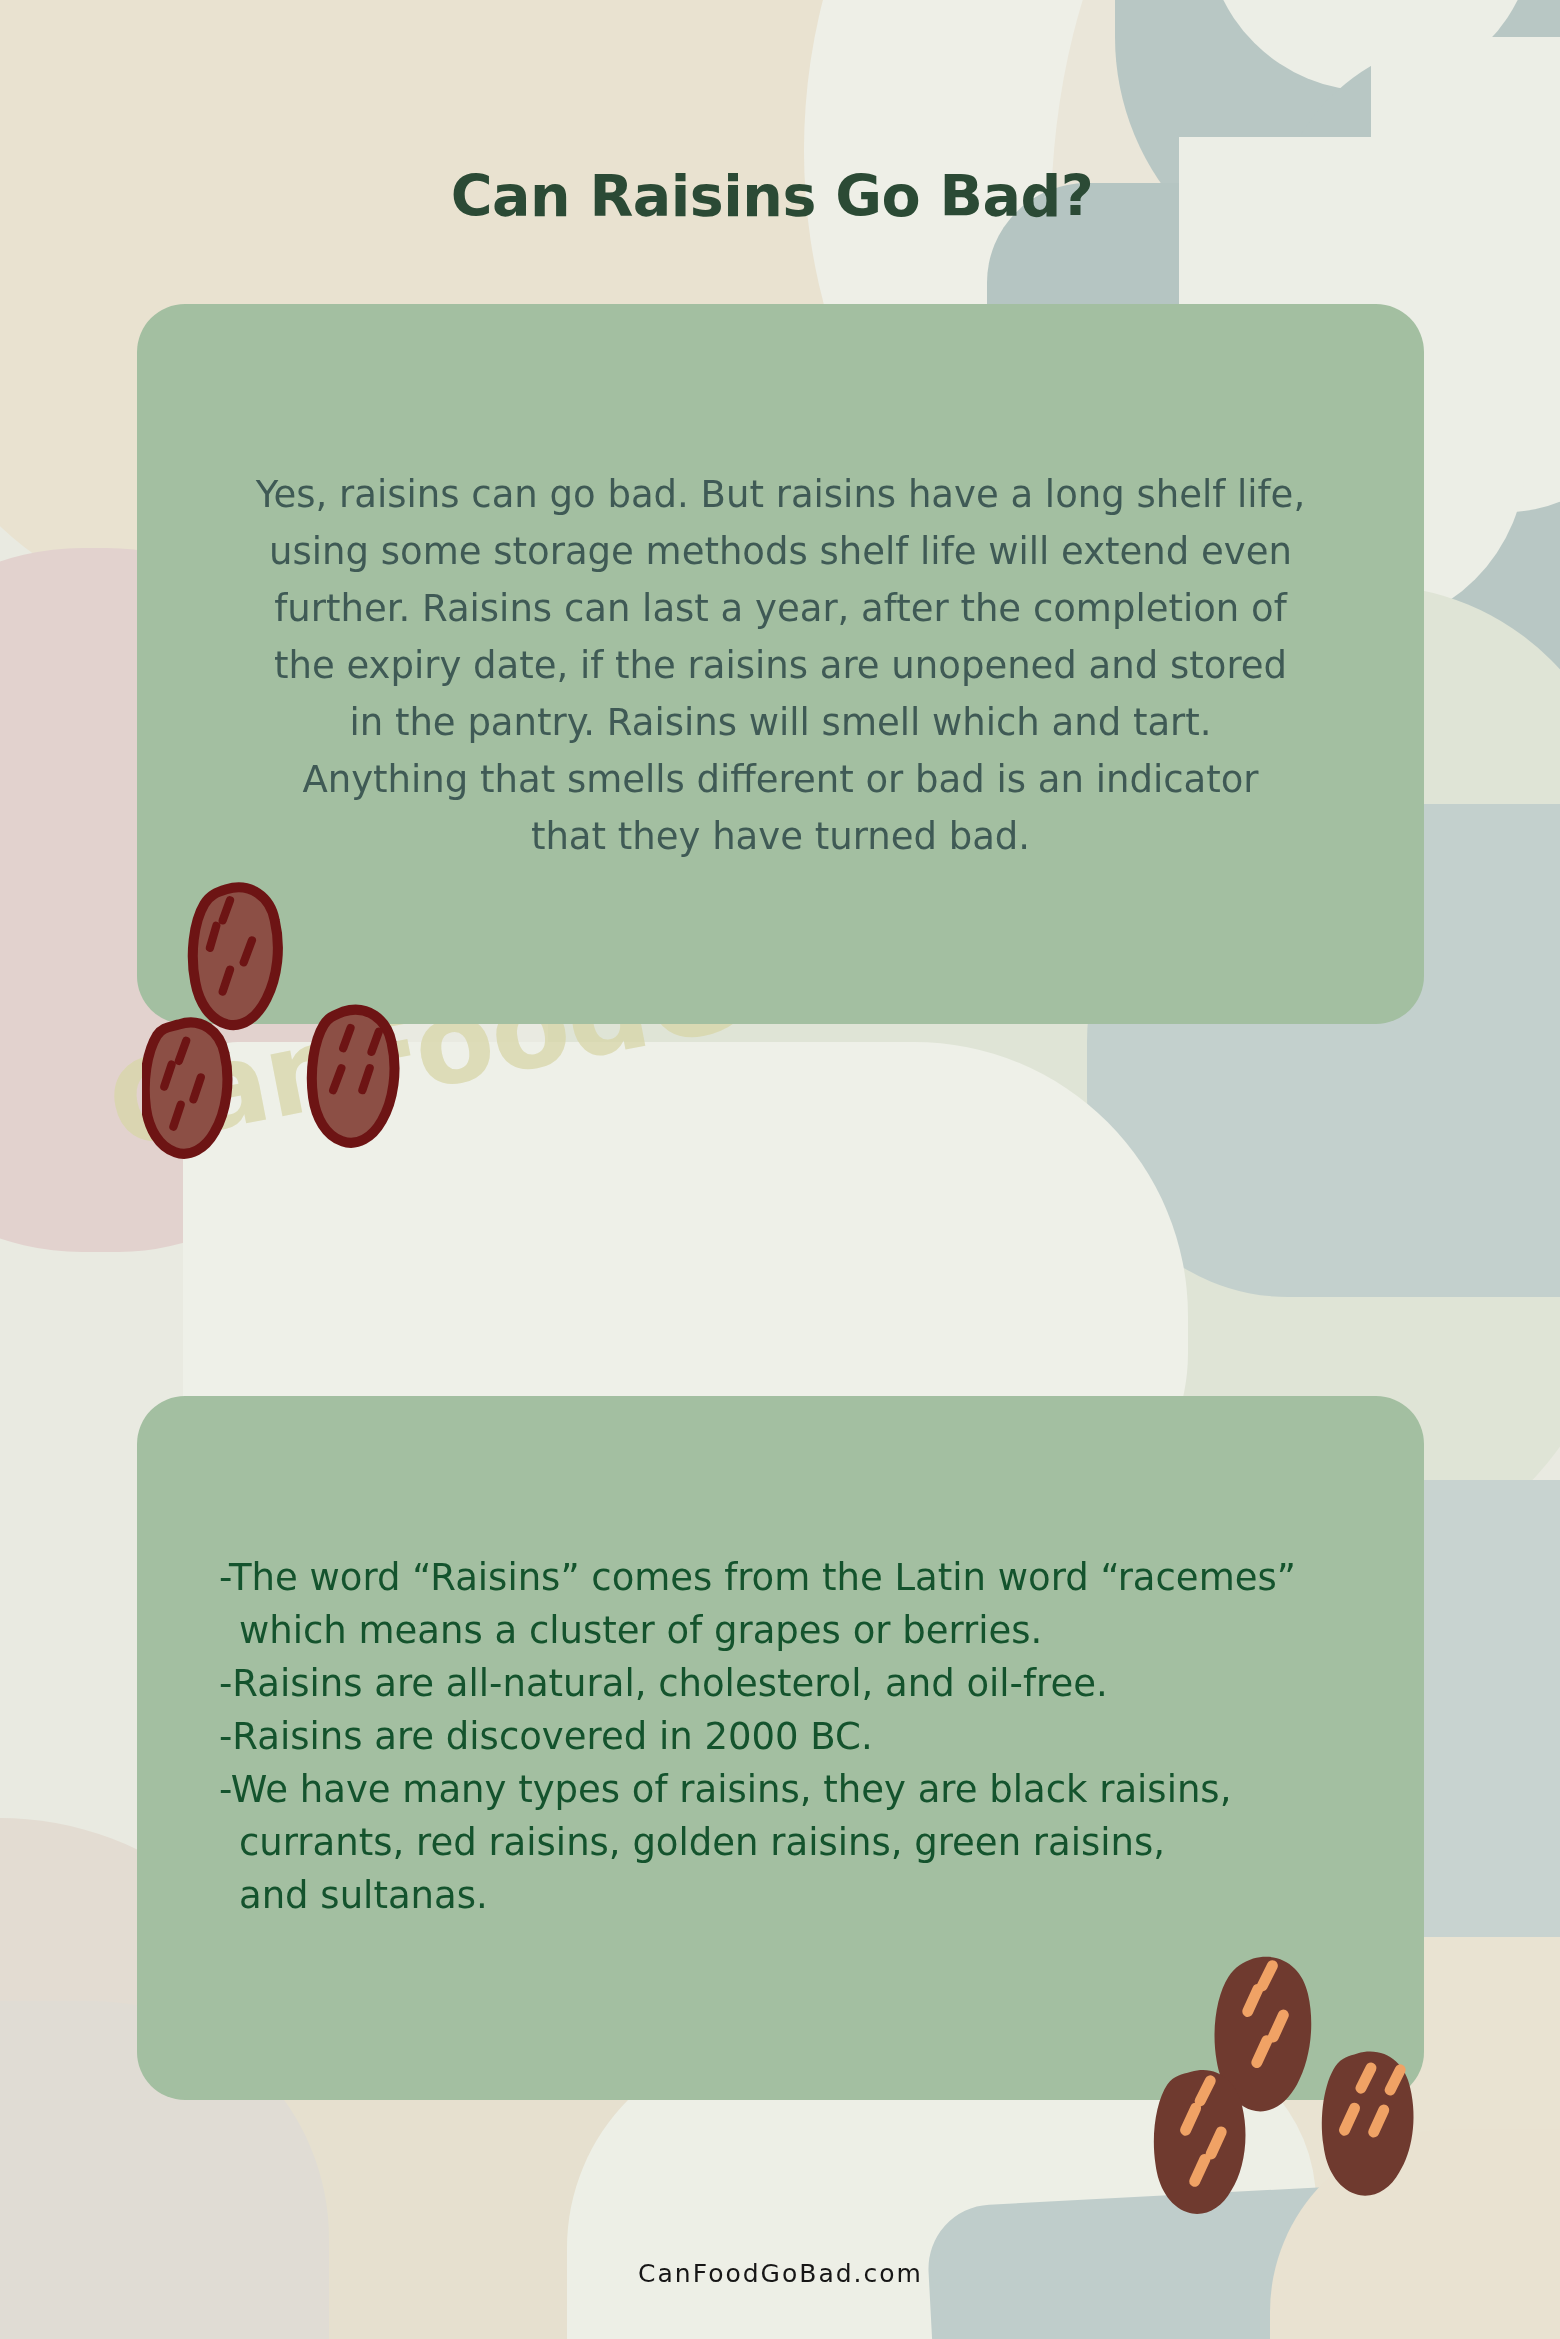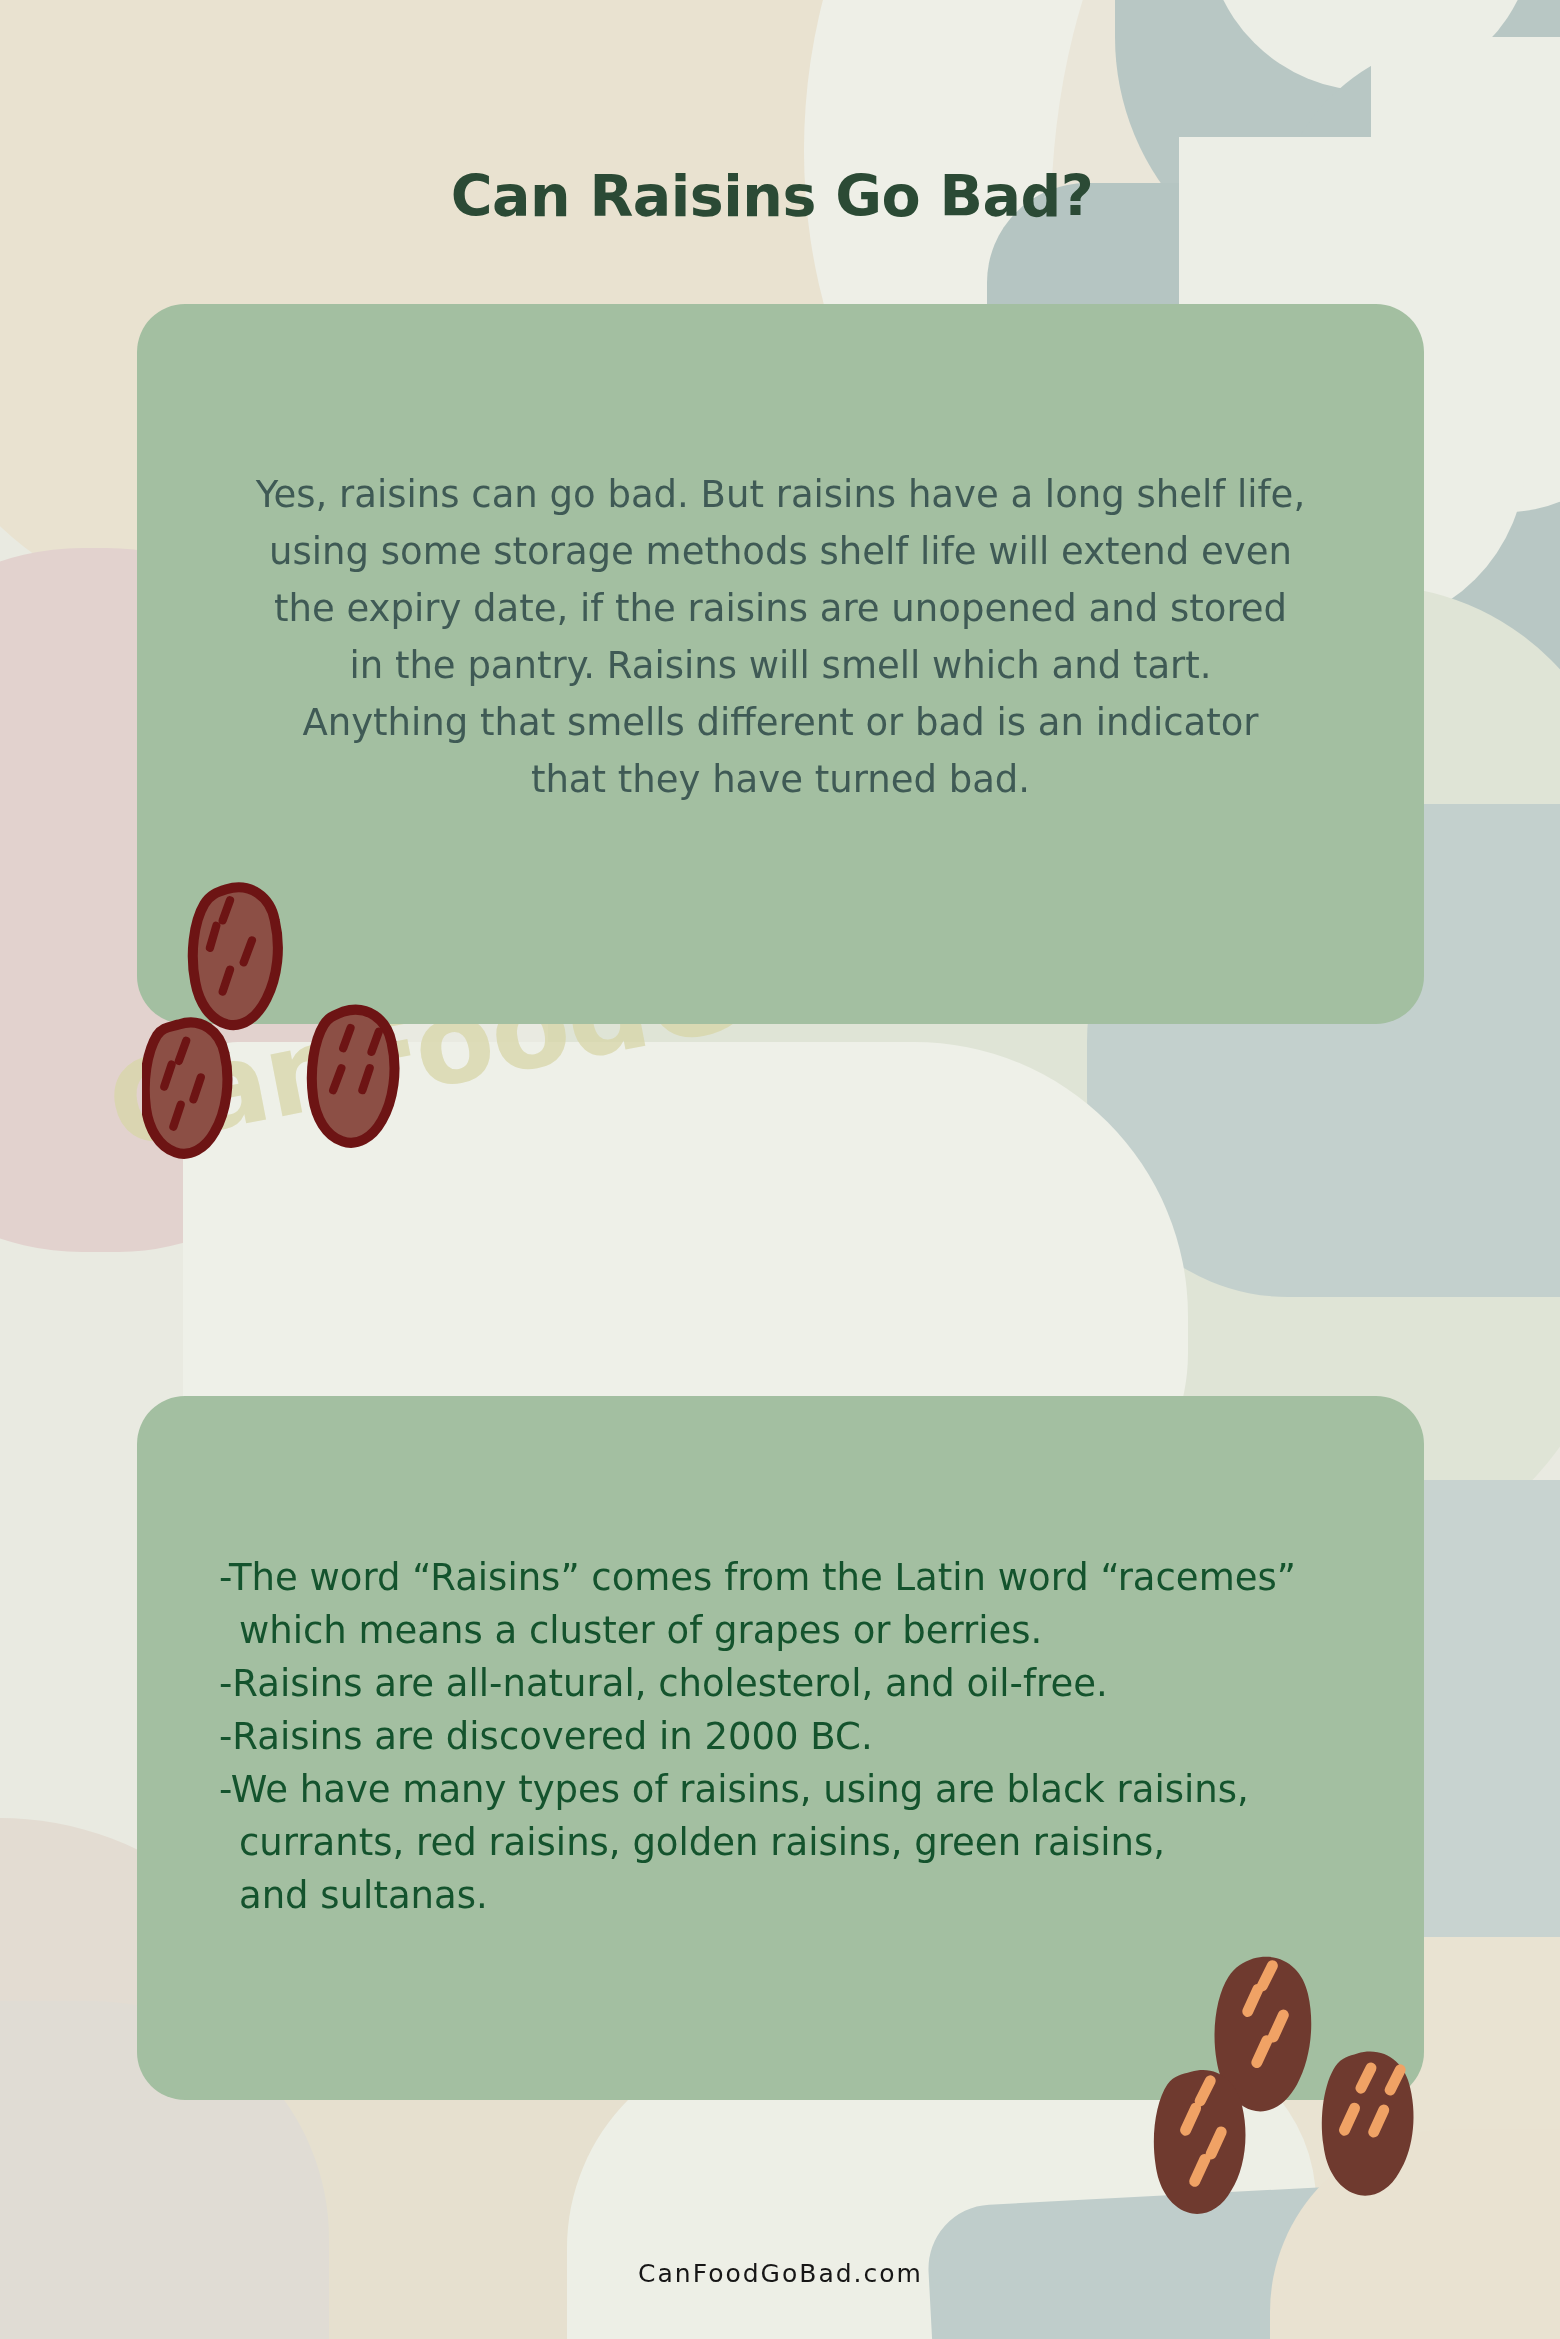--- a/index.html
+++ b/index.html
@@ -310,20 +310,21 @@
 
   <div class="content">
 
     <div class="title">Can Raisins Go Bad?</div>
 
     <div class="card card-answer"></div>
 
     <div class="answer-text">
       <span class="ln">Yes, raisins can go bad. But raisins have a long shelf life,</span>
       <span class="ln">using some storage methods shelf life will extend even</span>
+      <span class="ln">further. Raisins can last a year, after the completion of</span>
       <span class="ln">the expiry date, if the raisins are unopened and stored</span>
       <span class="ln">in the pantry. Raisins will smell which and tart.</span>
       <span class="ln">Anything that smells different or bad is an indicator</span>
       <span class="ln">that they have turned bad.</span>
     </div>
 
     <div class="raisin-group rg-top">
       <svg viewBox="0 0 330 310" width="302" height="283" aria-hidden="true">
         <g>
           <path d="M92 8 C118 0 140 16 145 42 C152 72 148 104 136 128 C126 148 110 160 93 156 C74 151 62 132 58 110 C52 80 56 44 68 24 C74 14 82 11 92 8 Z" fill="#8c4f45" stroke="#6d1414" stroke-width="11" stroke-linejoin="round"></path>
@@ -350,21 +351,21 @@
     </div>
 
 
     <div class="card card-facts"></div>
 
     <div class="facts-text">
       <span class="ln">-The word “Raisins” comes from the Latin word “racemes”</span>
       <span class="ln cont">which means a cluster of grapes or berries.</span>
       <span class="ln">-Raisins are all-natural, cholesterol, and oil-free.</span>
       <span class="ln">-Raisins are discovered in 2000 BC.</span>
-      <span class="ln">-We have many types of raisins, using are black raisins,</span>
+      <span class="ln">-We have many types of raisins, they are black raisins,</span>
       <span class="ln cont">currants, red raisins, golden raisins, green raisins,</span>
       <span class="ln cont">and sultanas.</span>
     </div>
 
     <div class="raisin-group rg-bottom">
       <svg viewBox="0 0 340 300" width="311" height="274" aria-hidden="true">
         <g>
           <path d="M116 18 C146 10 170 28 176 57 C184 92 178 130 164 156 C152 178 133 190 114 184 C93 177 80 155 76 130 C70 96 76 58 89 38 C96 27 105 22 116 18 Z" fill="#6f3a2f"></path>
           <path d="M126 48 l11 -22" stroke="#f0a265" stroke-width="12" stroke-linecap="round" fill="none"></path>
           <path d="M110 76 l11 -24" stroke="#f0a265" stroke-width="12" stroke-linecap="round" fill="none"></path>

